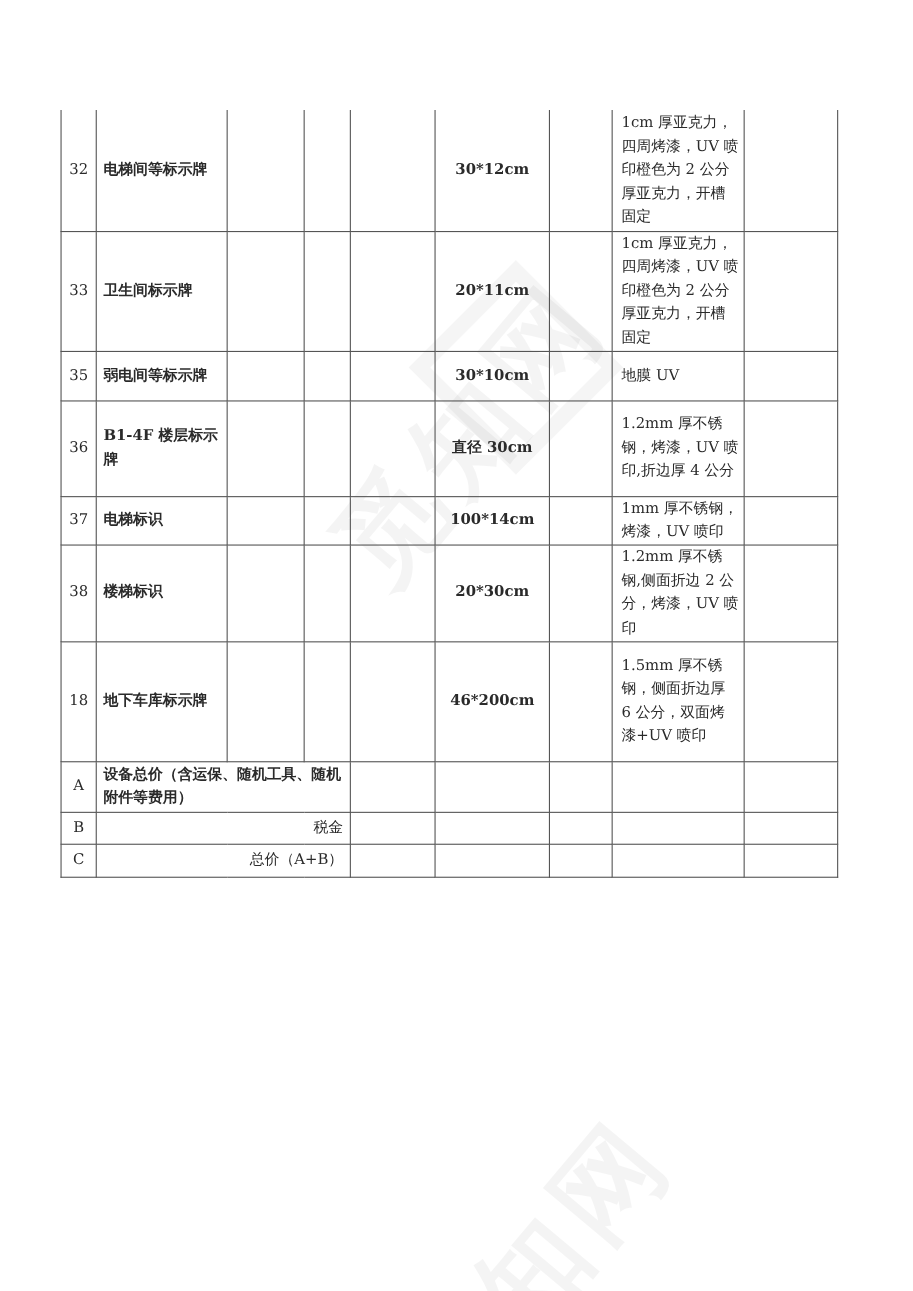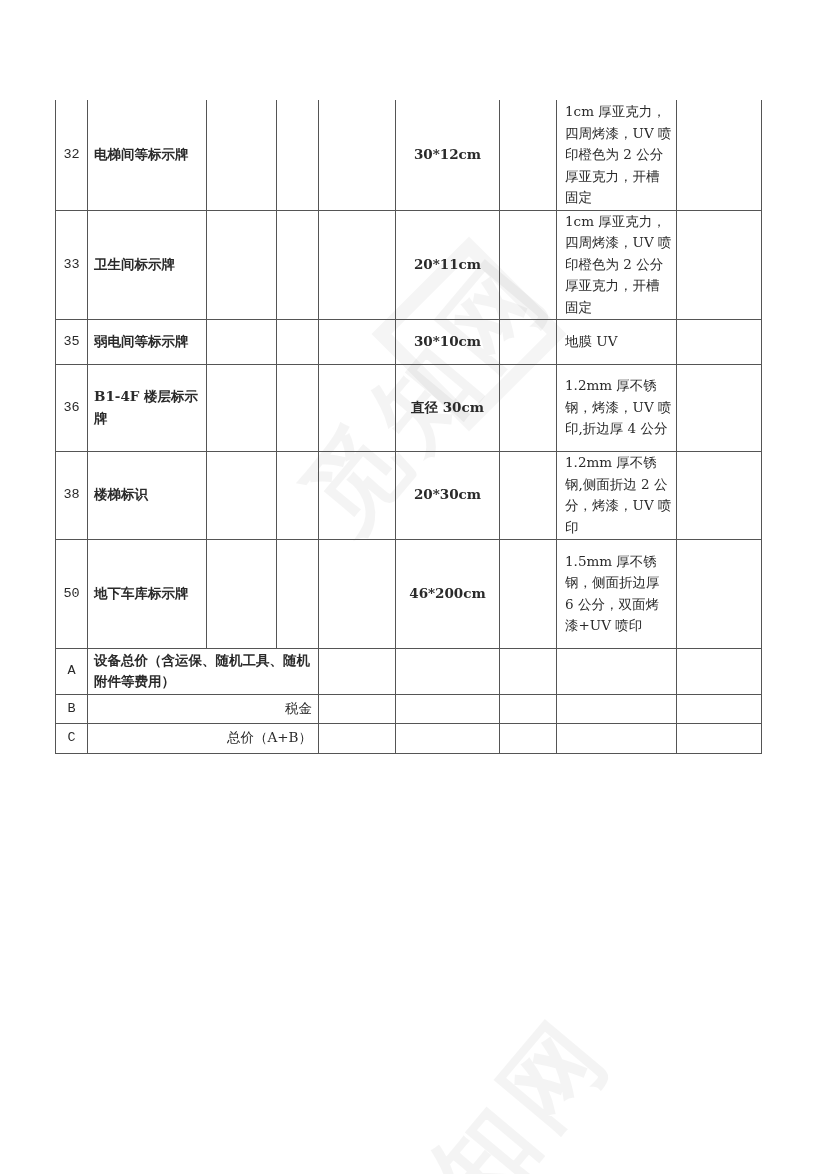--- a/index.html
+++ b/index.html
@@ -3,21 +3,21 @@
   <meta charset="utf-8">
   <style>
     html, body { margin: 0; padding: 0; background: #ffffff; }
     body { width: 830px; height: 1174px; position: relative; overflow: hidden;
            font-family: "DejaVu Serif", "Liberation Serif", serif; color: #2a2a2a; }
     .page { position: absolute; left: 0; top: 0; width: 830px; height: 1174px; }
     table.spec { position: absolute; left: 55px; top: 100px; border-collapse: collapse;
                  table-layout: fixed; font-size: 13.5px; line-height: 21.5px; }
     table.spec td { border: 1px solid #555; padding: 0 6px; vertical-align: middle; word-break: break-all; }
     table.spec tr.first td { border-top: none; }
-    .c-no { text-align: center; padding: 0 !important; font-family: Liberation Mono, monospace; }
+    .c-no { text-align: center; padding: 0 !important; }
     .c-name { text-align: left; font-weight: bold; }
     .c-size { text-align: center; font-weight: bold; }
     .c-desc { text-align: left; padding: 0 4px 0 8px !important; margin-top: 47px; }
     .c-center { text-align: right; }
     .watermark { position: absolute; color: rgba(0,0,0,0.045); font-family: "DejaVu Sans", sans-serif;
                  font-weight: bold; font-size: 96px; letter-spacing: 10px; transform: rotate(-50deg);
                  pointer-events: none; white-space: nowrap; }
     .wm-box { position: absolute; border: 14px solid rgba(0,0,0,0.04); transform: rotate(45deg); pointer-events:none; }
   </style>
 </head>
@@ -78,33 +78,44 @@
           <td class="c-no">36</td>
           <td class="c-name">B1-4F 楼层标示牌</td>
           <td></td>
           <td></td>
           <td></td>
           <td class="c-size">直径 30cm</td>
           <td></td>
           <td class="c-desc">1.2mm 厚不锈钢，烤漆，UV 喷印,折边厚 4 公分</td>
           <td></td>
         </tr>
+        <tr style="height: 44px;">
+          <td class="c-no">37</td>
+          <td class="c-name">电梯标识</td>
+          <td></td>
+          <td></td>
+          <td></td>
+          <td class="c-size">100*14cm</td>
+          <td></td>
+          <td class="c-desc">1mm 厚不锈钢，烤漆，UV 喷印</td>
+          <td></td>
+        </tr>
         <tr style="height: 88px;">
           <td class="c-no">38</td>
           <td class="c-name">楼梯标识</td>
           <td></td>
           <td></td>
           <td></td>
           <td class="c-size">20*30cm</td>
           <td></td>
           <td class="c-desc">1.2mm 厚不锈钢,侧面折边 2 公分，烤漆，UV 喷印</td>
           <td></td>
         </tr>
         <tr style="height: 109px;">
-          <td class="c-no">50</td>
+          <td class="c-no">18</td>
           <td class="c-name">地下车库标示牌</td>
           <td></td>
           <td></td>
           <td></td>
           <td class="c-size">46*200cm</td>
           <td></td>
           <td class="c-desc">1.5mm 厚不锈钢，侧面折边厚 6 公分，双面烤漆+UV 喷印</td>
           <td></td>
         </tr>
         <tr style="height: 46px;">

